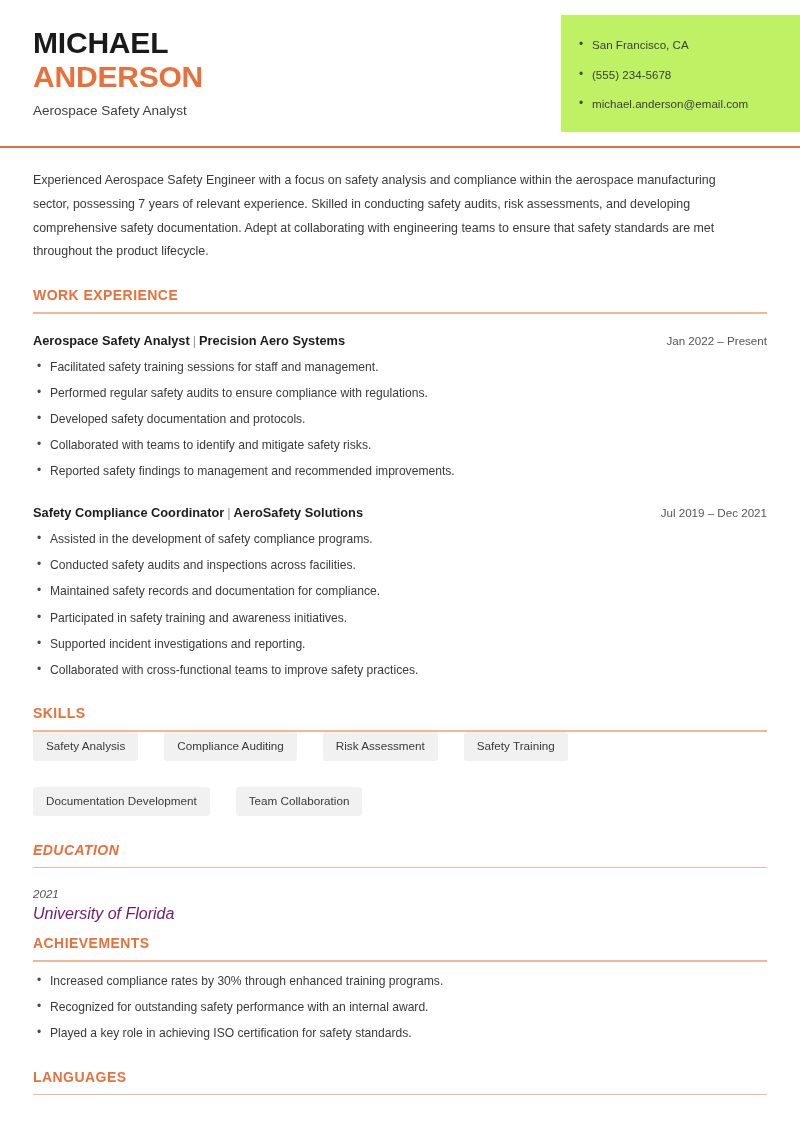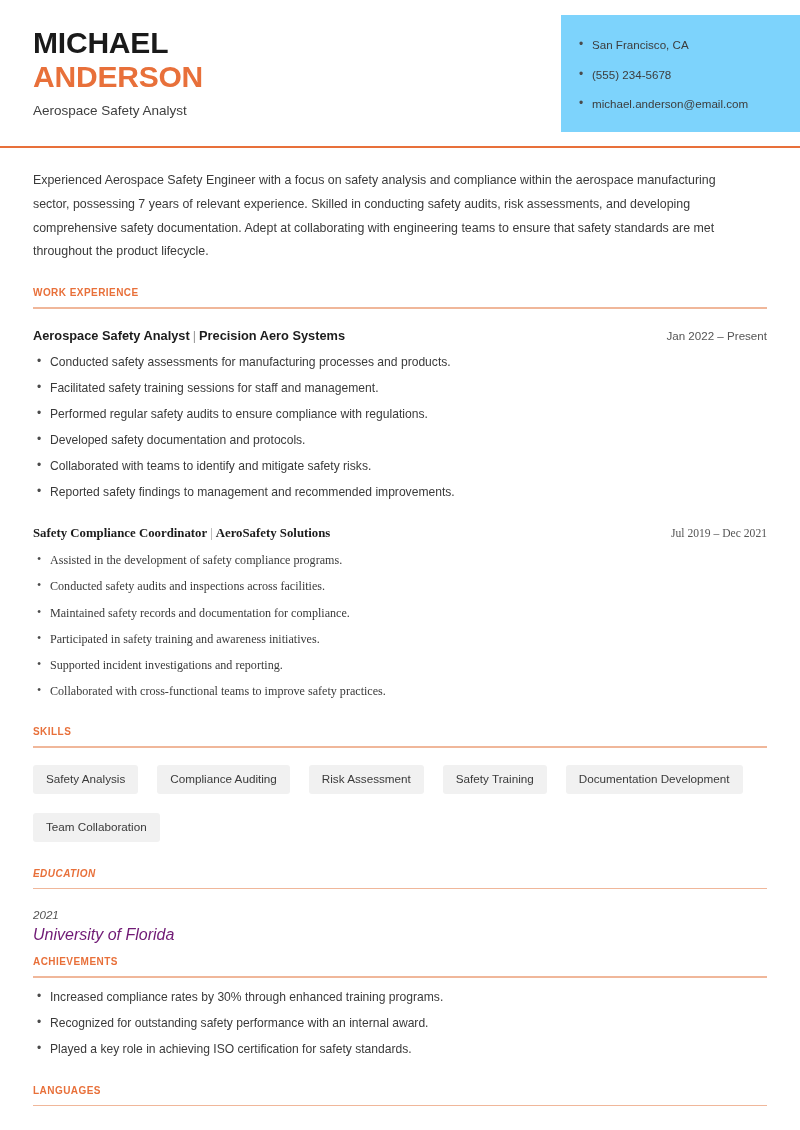--- a/index.html
+++ b/index.html
@@ -38,21 +38,21 @@
   }
   .name-first { color: #1a1a1a; }
   .name-last  { color: #E8703A; }
   .job-title {
     margin-top: 10px;
     font-size: 13.5px;
     color: #3f3f3f;
     font-weight: normal;
   }
   .contact-box {
-    background: #7dd3fc;
+    background: #bef264;
     width: 239px;
     box-sizing: border-box;
     padding: 22px 16px 20px 18px;
     margin-top: 15px;
   }
   .contact-list {
     list-style: none;
     margin: 0;
     padding: 0;
   }
@@ -90,21 +90,21 @@
   .summary {
     font-size: 12.4px;
     line-height: 1.92;
     color: #3a3a3a;
     margin: 21px 0 0 0;
     max-width: 712px;
   }
 
   .section { margin-top: 23px; }
   .section-title {
-    font-size: 10px;
+    font-size: 14px;
     font-weight: bold;
     color: #E8703A;
     letter-spacing: 0.45px;
     text-transform: uppercase;
   }
   .section-rule {
     height: 1.6px;
     background: #f0b79a;
     margin-top: 9px;
   }
@@ -153,22 +153,21 @@
     left: 4px;
     top: -1px;
     color: #4a4a4a;
     font-size: 12px;
   }
 
   
   .chips {
     display: flex;
     flex-wrap: wrap;
-    gap: 19px;
-    margin-top: 17px;
+    gap: 26px;
   }
   .chip {
     background: #f1f1f1;
     color: #3a3a3a;
     font-size: 11.7px;
     padding: 7px 13px 8px 13px;
     border-radius: 3px;
     line-height: 1.2;
     white-space: nowrap;
   }
@@ -230,30 +229,29 @@
       <div class="section-rule"></div>
 
       <div class="entry">
         <div class="entry-head">
           <div class="entry-title">
             <span>Aerospace Safety Analyst</span><span class="entry-sep">|</span><span>Precision Aero Systems</span>
           </div>
           <div class="entry-date">Jan 2022 – Present</div>
         </div>
         <ul class="bullets">
-          <li>Conducted safety assessments for manufacturing processes and products.</li>
           <li>Facilitated safety training sessions for staff and management.</li>
           <li>Performed regular safety audits to ensure compliance with regulations.</li>
           <li>Developed safety documentation and protocols.</li>
           <li>Collaborated with teams to identify and mitigate safety risks.</li>
           <li>Reported safety findings to management and recommended improvements.</li>
         </ul>
       </div>
 
-      <div class="entry" style="margin-top:25px;font-family:Liberation Serif, serif;">
+      <div class="entry" style="margin-top:25px;">
         <div class="entry-head">
           <div class="entry-title">
             <span>Safety Compliance Coordinator</span><span class="entry-sep">|</span><span>AeroSafety Solutions</span>
           </div>
           <div class="entry-date">Jul 2019 – Dec 2021</div>
         </div>
         <ul class="bullets">
           <li>Assisted in the development of safety compliance programs.</li>
           <li>Conducted safety audits and inspections across facilities.</li>
           <li>Maintained safety records and documentation for compliance.</li>

